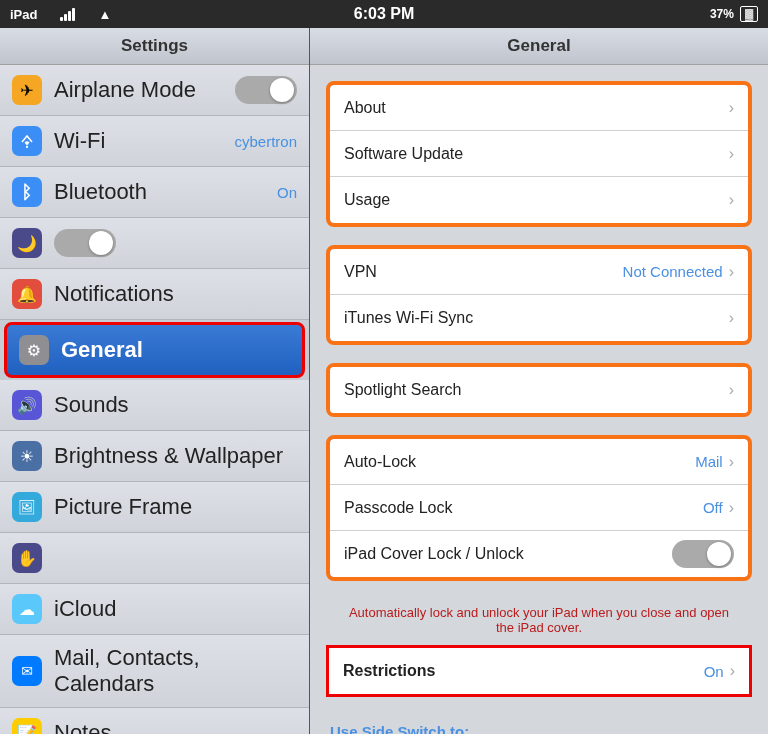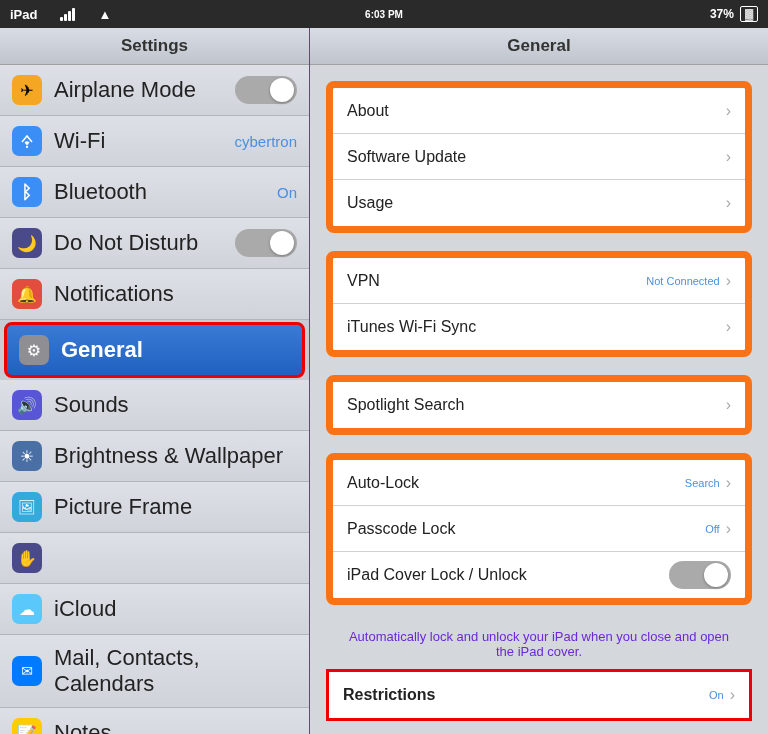--- a/index.html
+++ b/index.html
@@ -17,21 +17,21 @@
       color: white;
       height: 28px;
       display: flex;
       align-items: center;
       justify-content: space-between;
       padding: 0 10px;
       font-size: 13px;
       font-weight: 600;
     }
     .status-left { display: flex; align-items: center; gap: 23px; }
-    .status-center { position: absolute; left: 50%; transform: translateX(-50%); font-size: 10px; font-weight: 600; }
+    .status-center { position: absolute; left: 50%; transform: translateX(-50%); font-size: 16px; font-weight: 600; }
     .status-right { display: flex; align-items: center; gap: 6px; font-size: 12px; }
 
     
     .main-layout {
       display: flex;
       height: calc(734px - 28px);
     }
 
     
     .sidebar {
@@ -105,42 +105,42 @@
     .content-area {
       padding: 16px 16px;
     }
 
     
     .settings-group {
       background: #7f1d1d;
       border-radius: 8px;
       margin-bottom: 18px;
       overflow: hidden;
-      border: 7px solid #f97316;
+      border: 4px solid #f97316;
     }
 
     .settings-row {
       display: flex;
       align-items: center;
       padding: 0 14px;
       min-height: 46px;
       border-bottom: 1px solid #d0d0d0;
       background: white;
       cursor: pointer;
     }
     .settings-row:last-child { border-bottom: none; }
 
     .row-label {
       flex: 1;
       font-size: 16px;
       color: #222;
       font-weight: 400;
     }
     .row-value {
-      font-size: 11px;
+      font-size: 15px;
       color: #666;
       margin-right: 6px;
       margin-left: 16px;
     }
     .row-value.blue { color: #4a90e2; }
 
     .chevron {
       font-size: 16px;
       color: #aaa;
       font-weight: 300;
@@ -168,21 +168,21 @@
       height: 24px;
       background: white;
       border-radius: 50%;
       position: absolute;
       right: 3px;
       box-shadow: 0 1px 3px rgba(0,0,0,0.3);
     }
 
     .note-text {
       font-size: 13px;
-      color: #6d28d9;
+      color: #b91c1c;
       text-align: center;
       padding: 6px 14px 10px;
       background: #d4d7dc;
     }
 
     
     .restrictions-group {
       background: #fca5a5;
       border-radius: 0;
       margin-bottom: 18px;
@@ -265,21 +265,20 @@
     </div>
 
     <div class="sidebar-item">
       <div class="sidebar-icon" style="background:#3a8ef6; color:white; font-size:18px; font-weight:700;">ᛒ</div>
       <span class="sidebar-label">Bluetooth</span>
       <span class="sidebar-value">On</span>
     </div>
 
     <div class="sidebar-item">
       <div class="sidebar-icon" style="background:#4a4a8a; color:white; font-size:16px;">🌙</div>
-      <span class="sidebar-label">Do Not Disturb</span>
       <div class="row-toggle">
         <span class="toggle-label">OFF</span>
         <div class="toggle-knob"></div>
       </div>
     </div>
 
     <div class="sidebar-item">
       <div class="sidebar-icon" style="background:#e24d3d; color:white; font-size:16px;">🔔</div>
       <span class="sidebar-label">Notifications</span>
     </div>
@@ -362,21 +361,21 @@
       <div class="settings-group">
         <div class="settings-row">
           <span class="row-label">Spotlight Search</span>
           <span class="chevron">›</span>
         </div>
       </div>
 
       <div class="settings-group">
         <div class="settings-row">
           <span class="row-label">Auto-Lock</span>
-          <span class="row-value blue">Search</span>
+          <span class="row-value blue">Mail</span>
           <span class="chevron">›</span>
         </div>
         <div class="settings-row">
           <span class="row-label">Passcode Lock</span>
           <span class="row-value blue">Off</span>
           <span class="chevron">›</span>
         </div>
         <div class="settings-row">
           <span class="row-label">iPad Cover Lock / Unlock</span>
           <div class="row-toggle">

